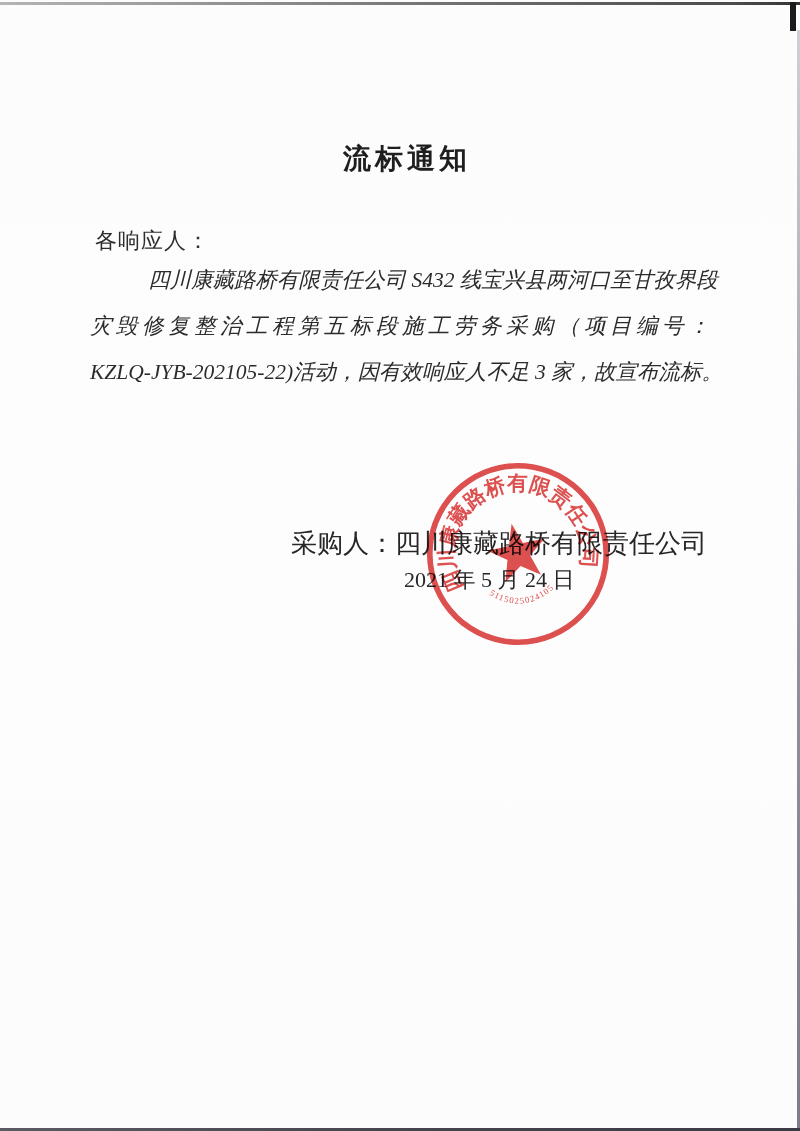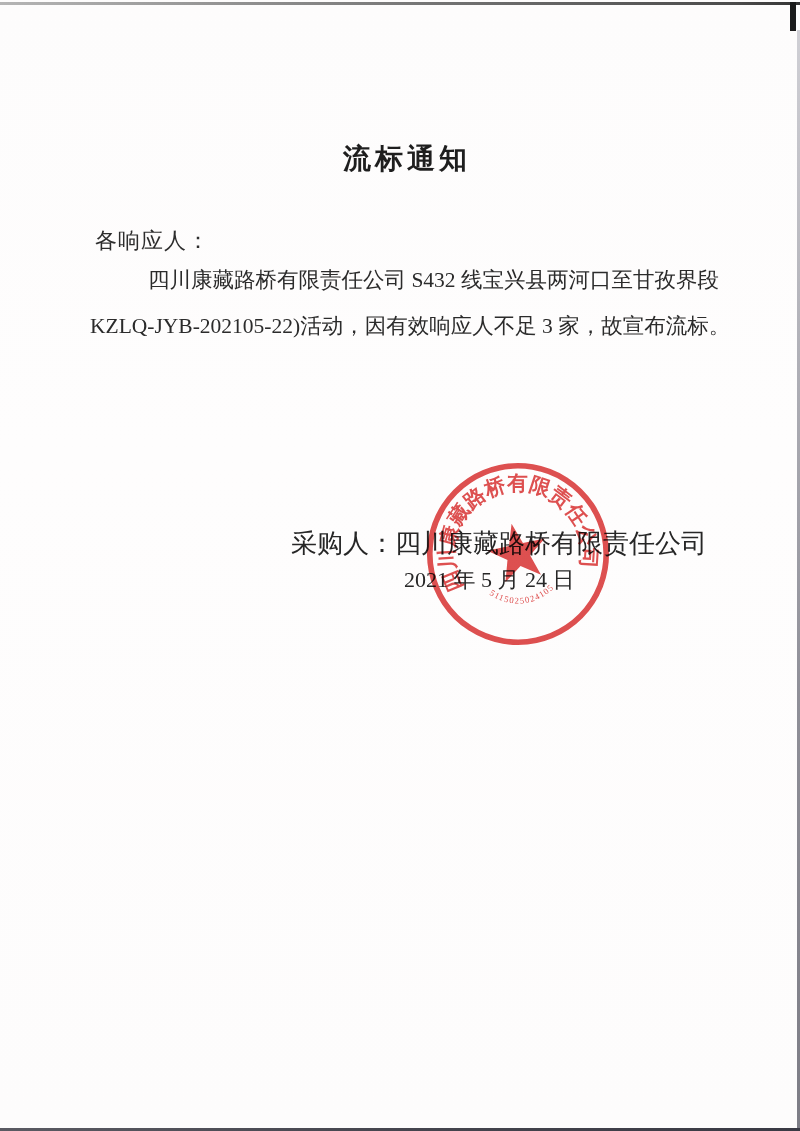--- a/index.html
+++ b/index.html
@@ -65,20 +65,21 @@
     white-space: nowrap;
     font-family: Liberation Mono, monospace;
   }
   .body-text {
     position: absolute;
     top: 257px; left: 90px;
     width: 640px;
     font-size: 21.5px;
     line-height: 46px;
     color: #2b2b2b;
+    font-style: italic;
   }
   .body-line { white-space: nowrap; }
   .body-line.indent { padding-left: 58px; }
   .body-line.spread { letter-spacing: 4.5px; }
   .purchaser-line {
     position: absolute;
     top: 526px; left: 291px;
     font-size: 26px;
     white-space: nowrap;
     color: #262626;
@@ -111,20 +112,21 @@
   <div class="corner-mark"></div>
   <div class="edge-right"></div>
   <div class="edge-bottom"></div>
 
   <div class="doc-title">流标通知</div>
 
   <div class="salutation">各响应人：</div>
 
   <div class="body-text">
     <div class="body-line indent">四川康藏路桥有限责任公司 S432 线宝兴县两河口至甘孜界段</div>
+    <div class="body-line spread">灾毁修复整治工程第五标段施工劳务采购（项目编号：</div>
     <div class="body-line">KZLQ-JYB-202105-22)活动，因有效响应人不足 3 家，故宣布流标。</div>
   </div>
 
   <div class="purchaser-line">采购人：四川康藏路桥有限责任公司</div>
   <div class="date-line">2021 年 5 月 24 日</div>
 
   <svg class="seal" viewBox="0 0 190 190">
     <defs>
       <path id="seal-arc-top" d="M 36.7 116.2 A 62 62 0 1 1 153.3 116.2" fill="none"></path>
       <path id="seal-arc-bottom" d="M 58.2 125.9 A 48 48 0 0 0 131.8 125.9" fill="none"></path>

